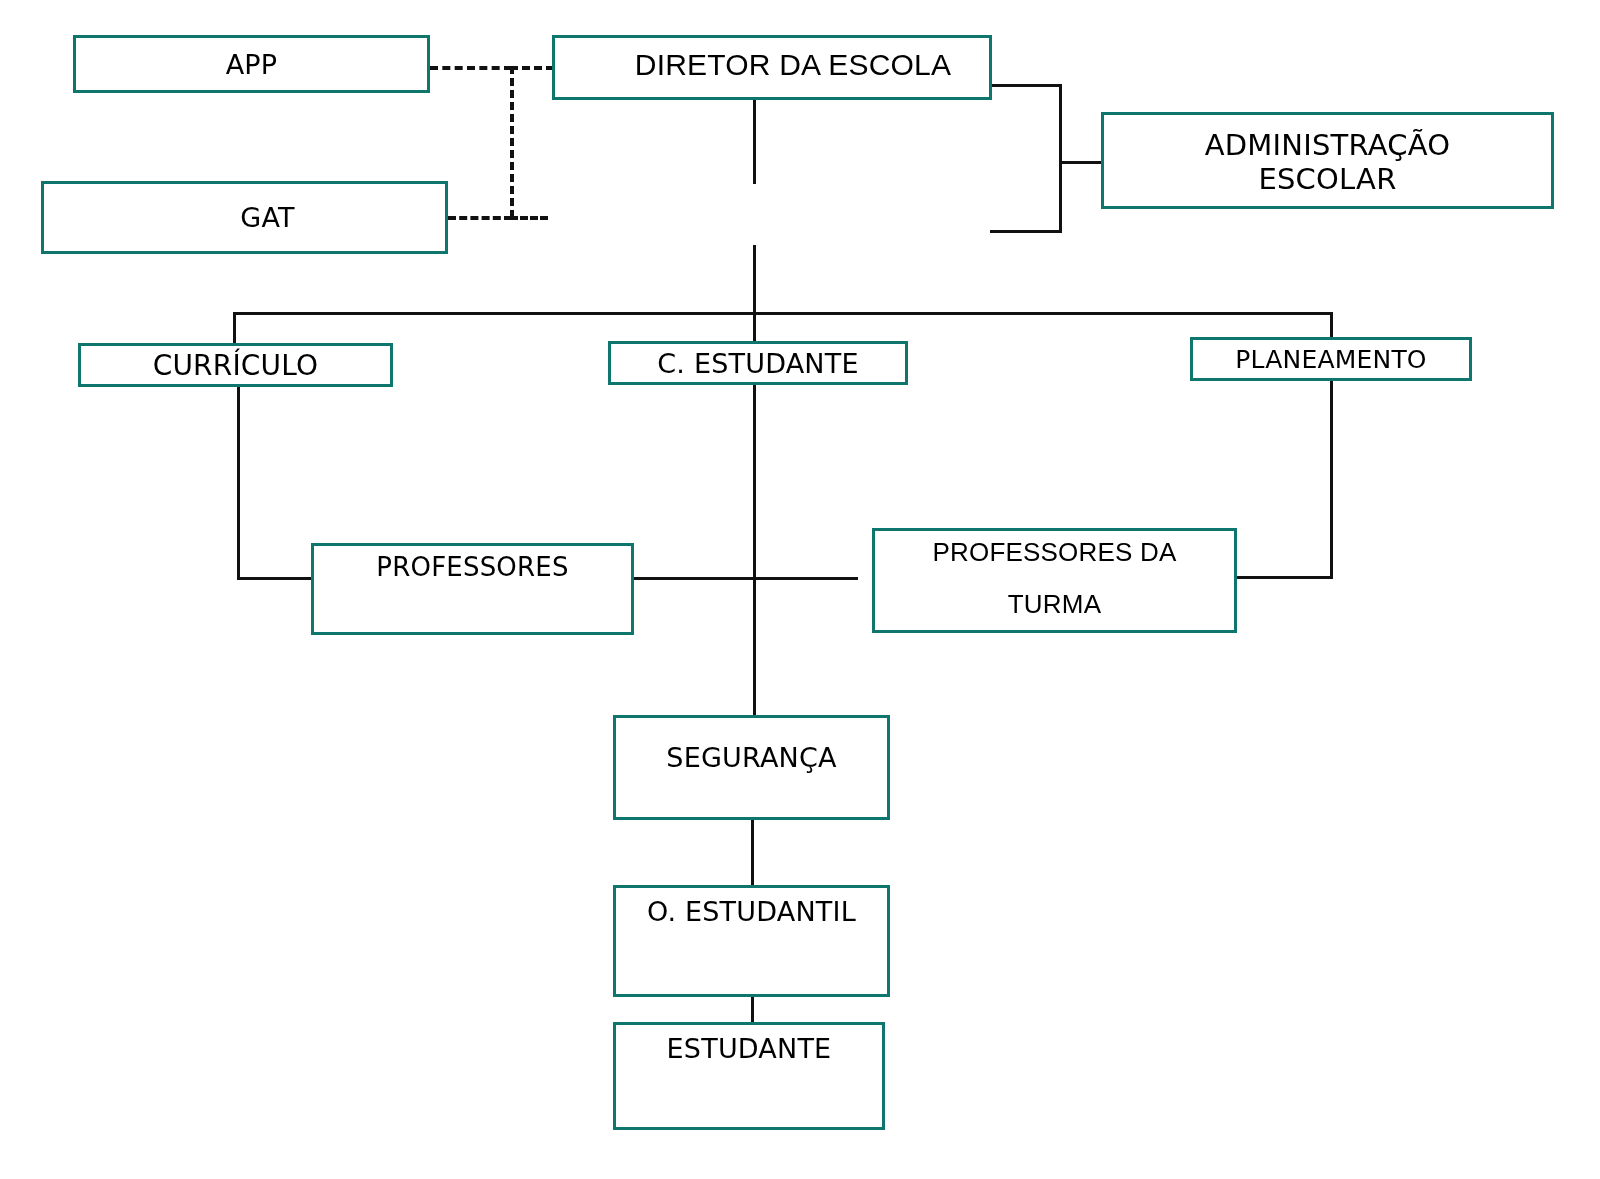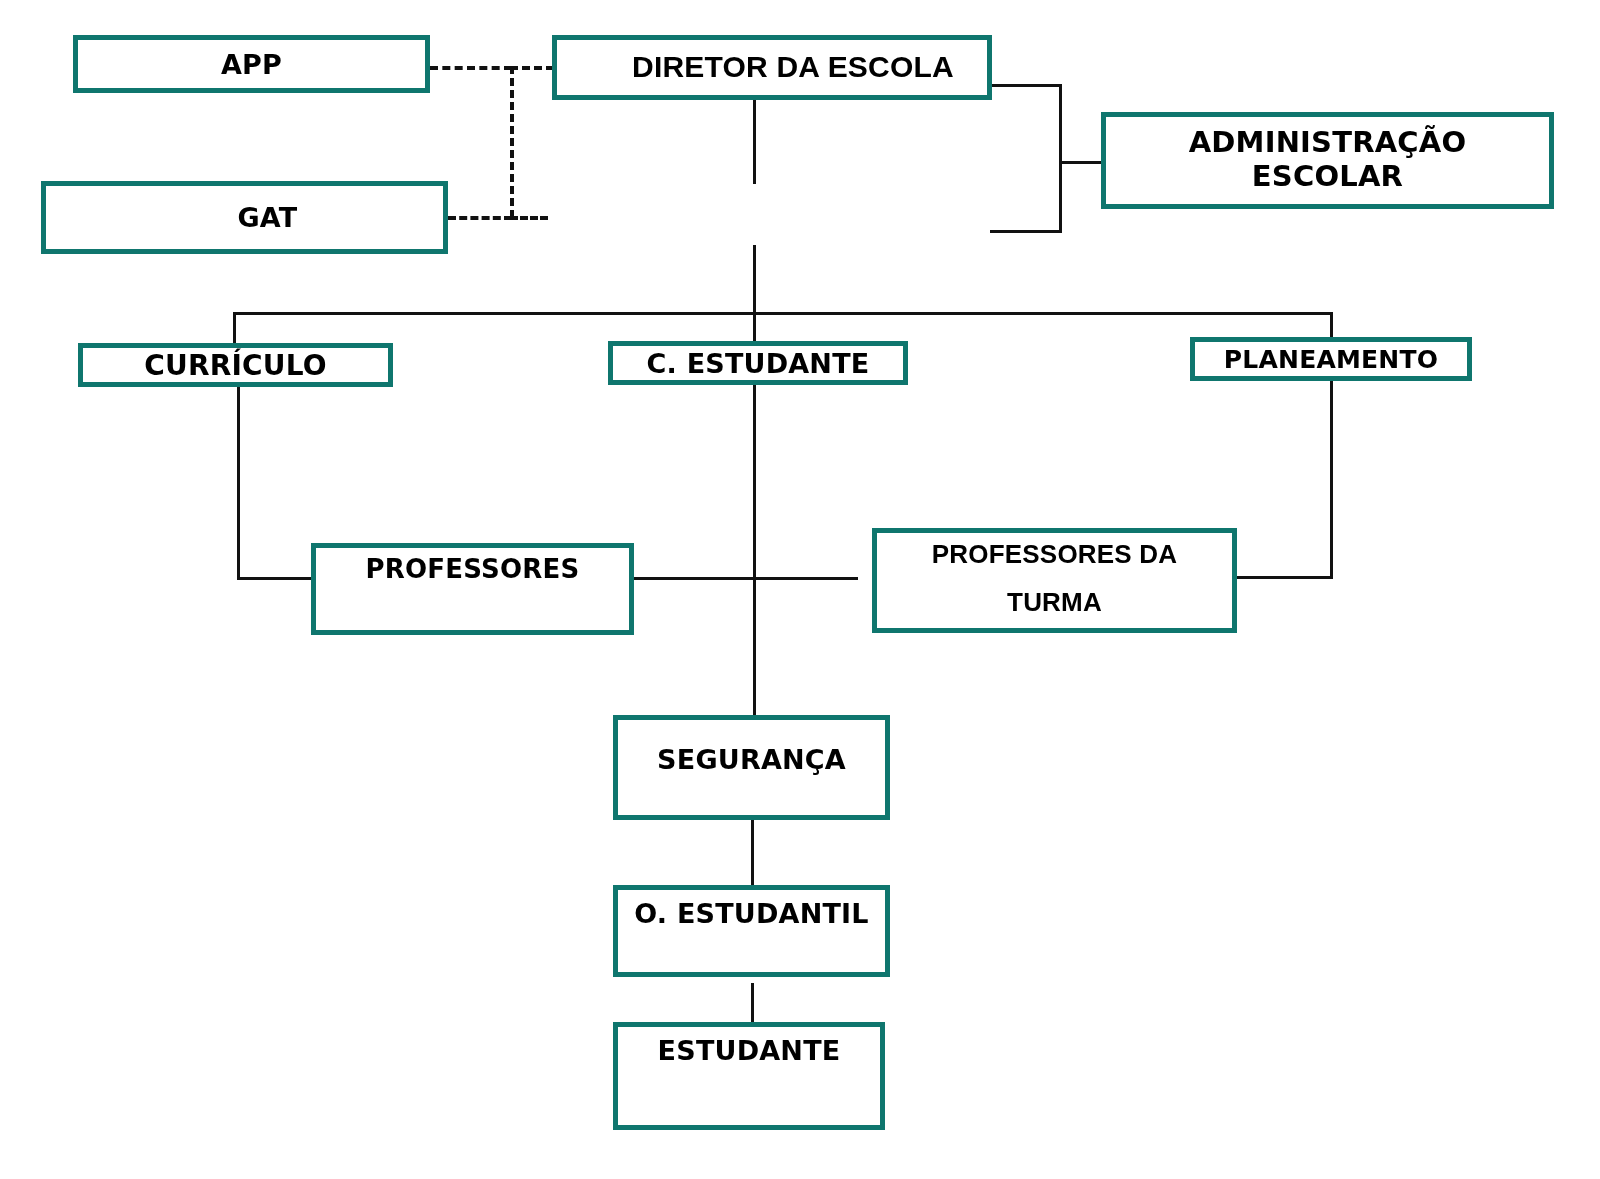--- a/index.html
+++ b/index.html
@@ -12,28 +12,28 @@
     position: relative;
     width: 1600px;
     height: 1179px;
     background: #ffffff;
     font-family: "Liberation Sans", sans-serif;
     overflow: hidden;
   }
   .node {
     position: absolute;
     box-sizing: border-box;
-    border: 5px solid #0f766e;
+    border: 3px solid #0f766e;
     background: #ffffff;
     display: flex;
     flex-direction: column;
     align-items: center;
     z-index: 5;
     color: #000000;
-    font-weight: bold;
+    font-weight: normal;
     letter-spacing: 0.2px;
   }
   .node .line1,
   .node .line2 {
     display: block;
     width: 100%;
     text-align: center;
     white-space: nowrap;
   }
   
@@ -43,28 +43,28 @@
   }
   .t-wide {
     font-family: "DejaVu Sans", sans-serif;
   }
 
   
   #node-app        { left: 73px;   top: 35px;   width: 357px; height: 58px;  justify-content: center; font-size: 27px; }
   #node-gat        { left: 41px;   top: 181px;  width: 407px; height: 73px;  justify-content: center; font-size: 27px; padding-left: 46px; }
   #node-diretor    { left: 552px;  top: 35px;   width: 440px; height: 65px;  justify-content: flex-start; padding-top: 10px; font-size: 30px; padding-left: 42px; }
   #node-vice       { left: 545px;  top: 182px;  width: 447px; height: 65px;  justify-content: flex-start; padding-top: 8px;  font-size: 30px; }
-  #node-admin      { left: 1101px; top: 112px;  width: 453px; height: 97px;  justify-content: flex-start; padding: 8px 0 10px; font-size: 29px; }
+  #node-admin      { left: 1101px; top: 112px;  width: 453px; height: 97px;  justify-content: flex-end; padding: 8px 0 10px; font-size: 29px; }
   #node-curriculo  { left: 78px;   top: 343px;  width: 315px; height: 44px;  justify-content: center; font-size: 28px; }
   #node-cestud     { left: 608px;  top: 341px;  width: 300px; height: 44px;  justify-content: center; font-size: 27px; }
   #node-planeam    { left: 1190px; top: 337px;  width: 282px; height: 44px;  justify-content: center; font-size: 25px; }
   #node-profdisc   { left: 311px;  top: 543px;  width: 323px; height: 92px; justify-content: space-between; padding: 6px 0 8px; font-size: 26px; }
   #node-profturma  { left: 856px;  top: 528px;  width: 365px; height: 105px; justify-content: space-between; padding: 6px 0 10px; font-size: 26px; margin-left: 16px; }
   #node-seguranca  { left: 613px;  top: 715px;  width: 277px; height: 105px; justify-content: flex-start; padding-top: 24px;  font-size: 27px; }
-  #node-oestud     { left: 613px;  top: 885px;  width: 277px; height: 92px; justify-content: flex-start; padding-top: 8px;  font-size: 27px; }
+  #node-oestud     { left: 613px;  top: 885px;  width: 277px; height: 112px; justify-content: flex-start; padding-top: 8px;  font-size: 27px; }
   #node-estudante  { left: 613px;  top: 1022px; width: 272px; height: 108px; justify-content: flex-start; padding-top: 8px;  font-size: 27px; }
 
   
   .conn {
     position: absolute;
     background: #111111;
     z-index: 1;
   }
   .conn.h { height: 3px; }
   .conn.v { width: 3px; }

